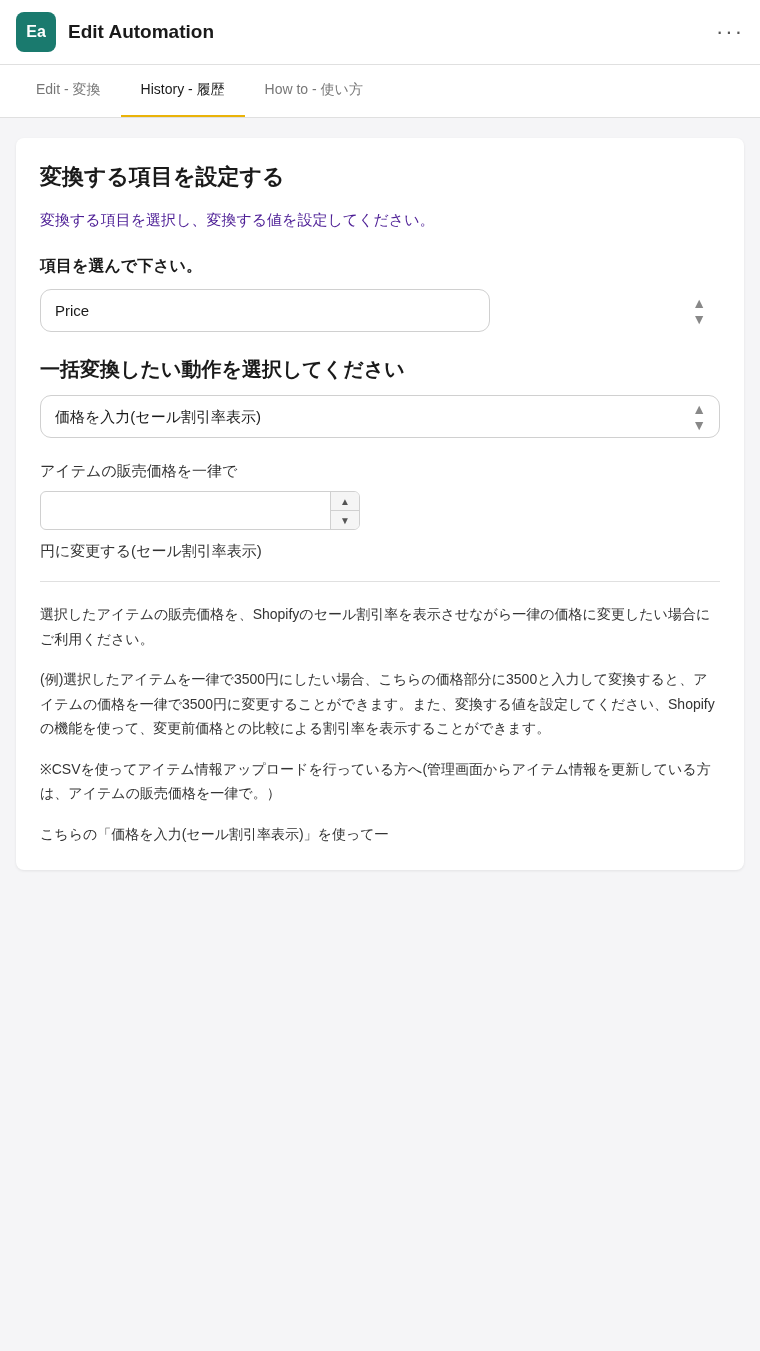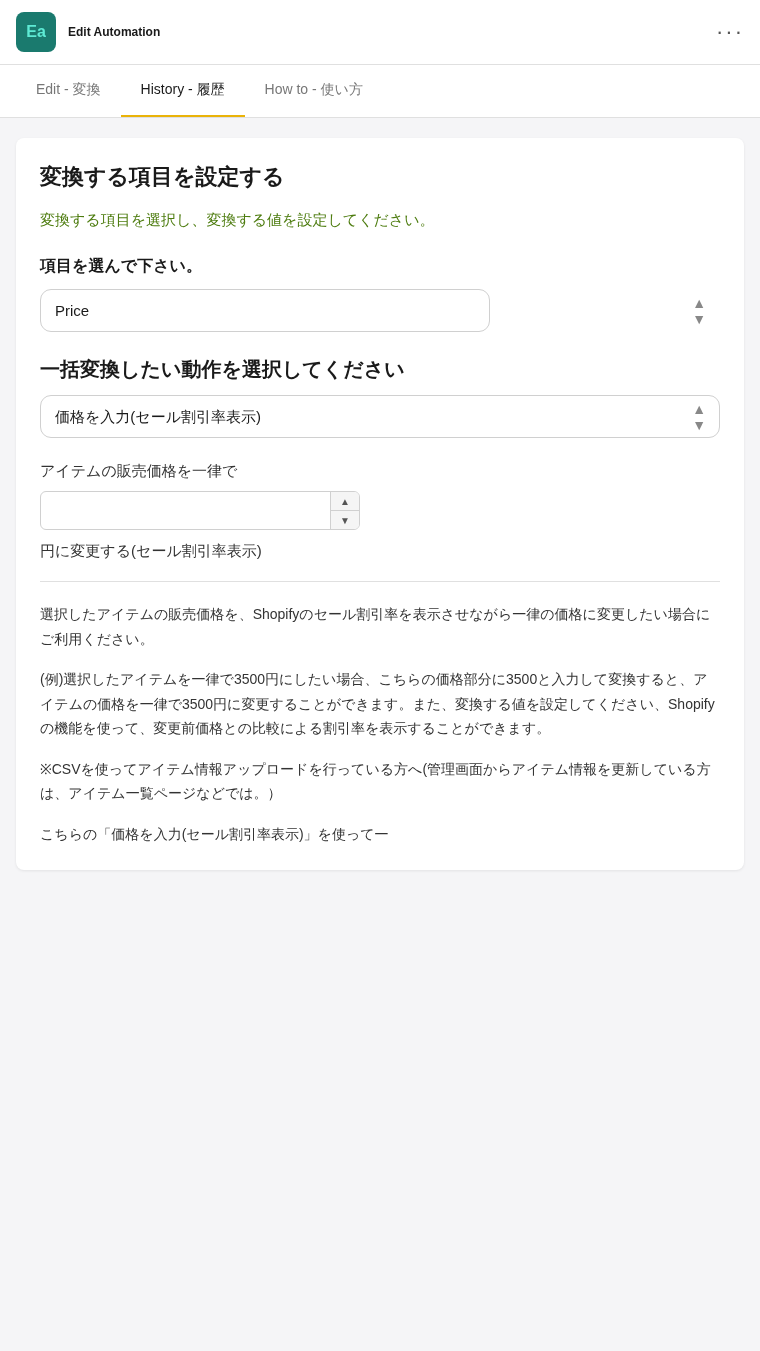--- a/index.html
+++ b/index.html
@@ -36,28 +36,28 @@
     }
 
     .app-icon {
       width: 40px;
       height: 40px;
       background: #1a7a6e;
       border-radius: 8px;
       display: flex;
       align-items: center;
       justify-content: center;
-      color: #5eead4;
+      color: #ffffff;
       font-weight: bold;
       font-size: 16px;
       flex-shrink: 0;
     }
 
     .header-title {
-      font-size: 12px;
+      font-size: 19px;
       font-weight: 600;
       color: #1a1a1a;
     }
 
     .header-menu {
       display: flex;
       align-items: center;
       gap: 3px;
       color: #555;
       font-size: 22px;
@@ -103,21 +103,21 @@
 
     .section-title {
       font-size: 22px;
       font-weight: 700;
       color: #1a1a1a;
       margin-bottom: 16px;
     }
 
     .section-desc {
       font-size: 15px;
-      color: #4d7c0f;
+      color: #4c1d95;
       line-height: 1.6;
       margin-bottom: 24px;
     }
 
     .field-label {
       font-size: 16px;
       font-weight: 700;
       color: #1a1a1a;
       margin-bottom: 12px;
     }
@@ -314,18 +314,18 @@
     </div>
 
     <div class="after-input-text">円に変更する(セール割引率表示)</div>
 
     <hr class="divider">
 
     <p class="description-text">選択したアイテムの販売価格を、Shopifyのセール割引率を表示させながら一律の価格に変更したい場合にご利用ください。</p>
 
     <p class="description-text">(例)選択したアイテムを一律で3500円にしたい場合、こちらの価格部分に3500と入力して変換すると、アイテムの価格を一律で3500円に変更することができます。また、変換する値を設定してください、Shopifyの機能を使って、変更前価格との比較による割引率を表示することができます。</p>
 
-    <p class="description-text">※CSVを使ってアイテム情報アップロードを行っている方へ(管理画面からアイテム情報を更新している方は、アイテム一覧ページなどでは。）</p>
+    <p class="description-text">※CSVを使ってアイテム情報アップロードを行っている方へ(管理画面からアイテム情報を更新している方は、アイテムの販売価格を一律で。）</p>
 
     <p class="description-text">こちらの「価格を入力(セール割引率表示)」を使って一</p>
 
   </div>
 </main>
 
 </body></html>

